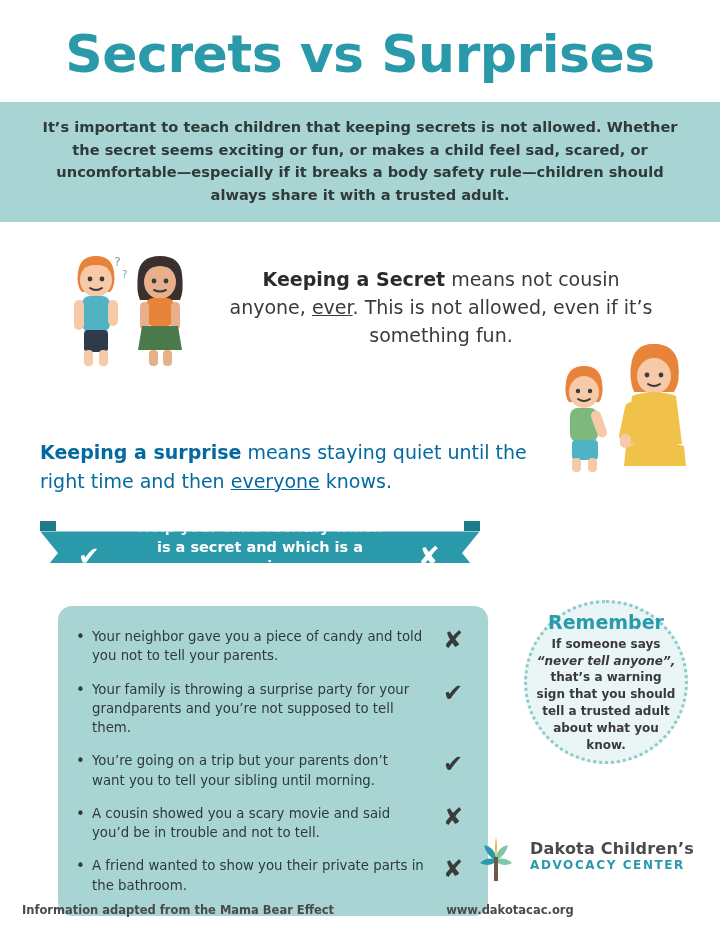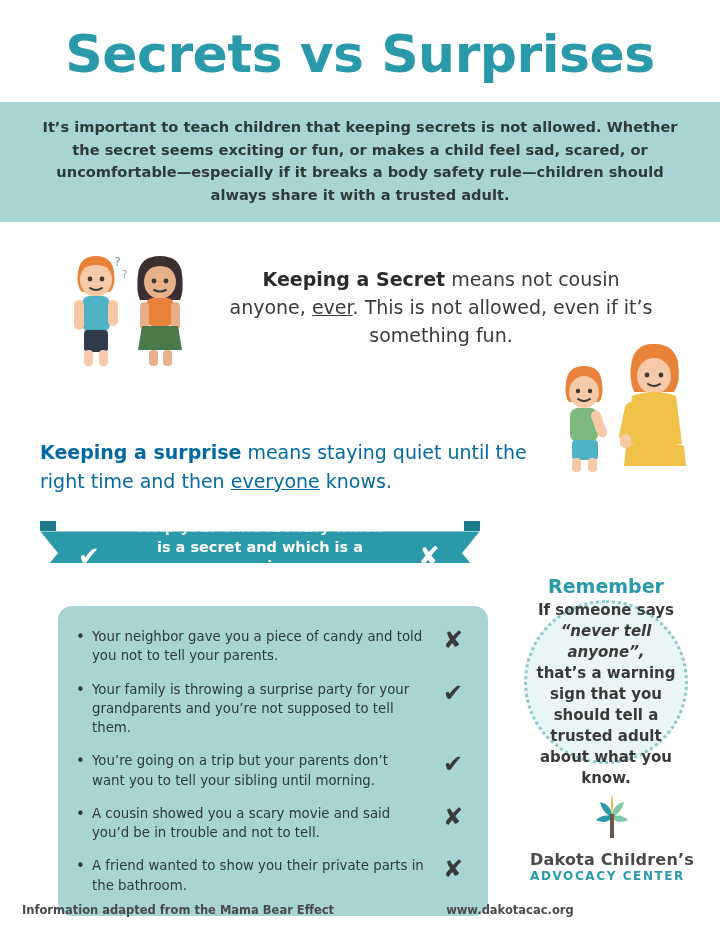--- a/index.html
+++ b/index.html
@@ -130,27 +130,27 @@
     background:#eaf5f5;
     border:3px dotted #8fc9c9;
     display:flex;flex-direction:column;align-items:center;justify-content:center;
     text-align:center;padding:8px;
     box-sizing:border-box;
   }
   .remember h3{
     margin:0 0 3px 0;color:#2a9aaa;font-size:19px;font-weight:bold;
   }
   .remember p{
-    margin:0;font-size:15px;line-height:1.4;color:#3a3a3a;font-weight:bold;
+    margin:0;font-size:12px;line-height:1.4;color:#3a3a3a;font-weight:bold;
   }
   .remember em{font-style:italic;}
 
   
   .logo{
-    position:absolute;right:26px;bottom:48px;display:flex;align-items:center;gap:10px;flex-direction:column;
+    position:absolute;right:26px;bottom:48px;display:flex;align-items:center;gap:10px;
   }
   .logo-mark{width:48px;height:56px;position:relative;}
   .logo-text .l1{font-size:16px;font-weight:bold;color:#4a4a4a;letter-spacing:0.2px;}
   .logo-text .l2{font-size:12px;color:#2a9aaa;letter-spacing:1.6px;font-weight:bold;}
 
   
   .footer{
     position:absolute;left:10px;bottom:14px;width:720px;
     display:flex;align-items:center;
   }

